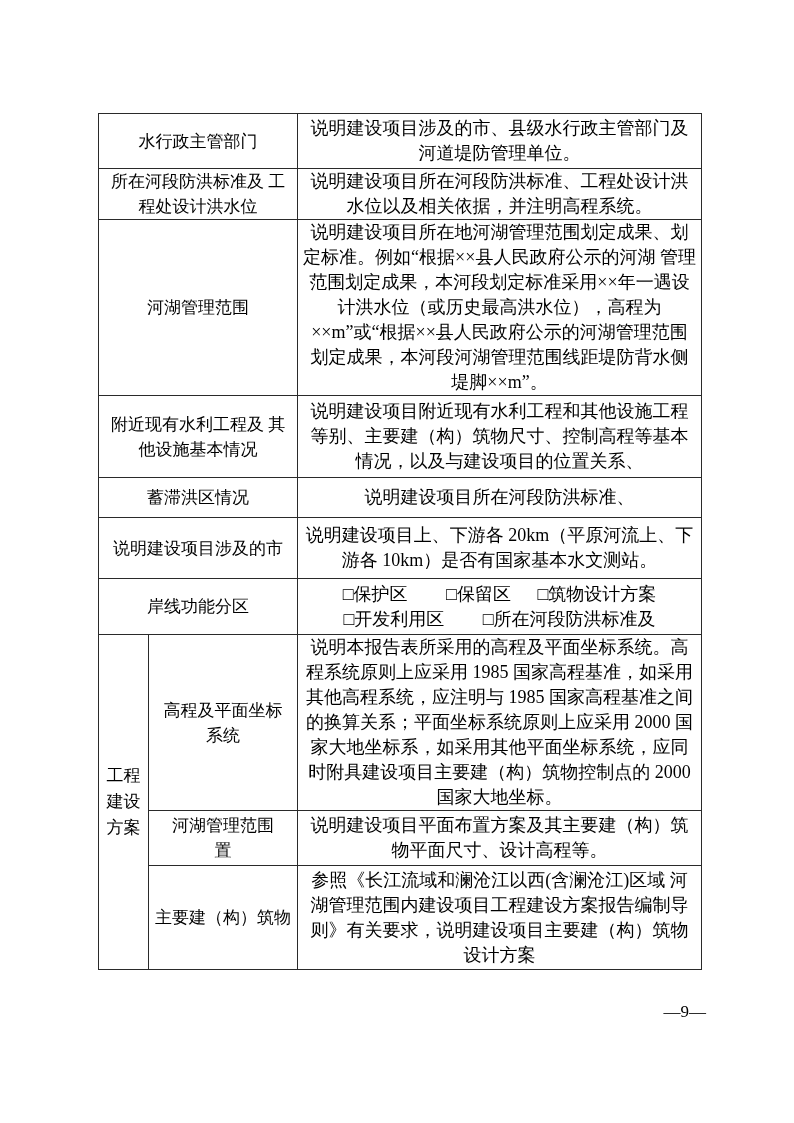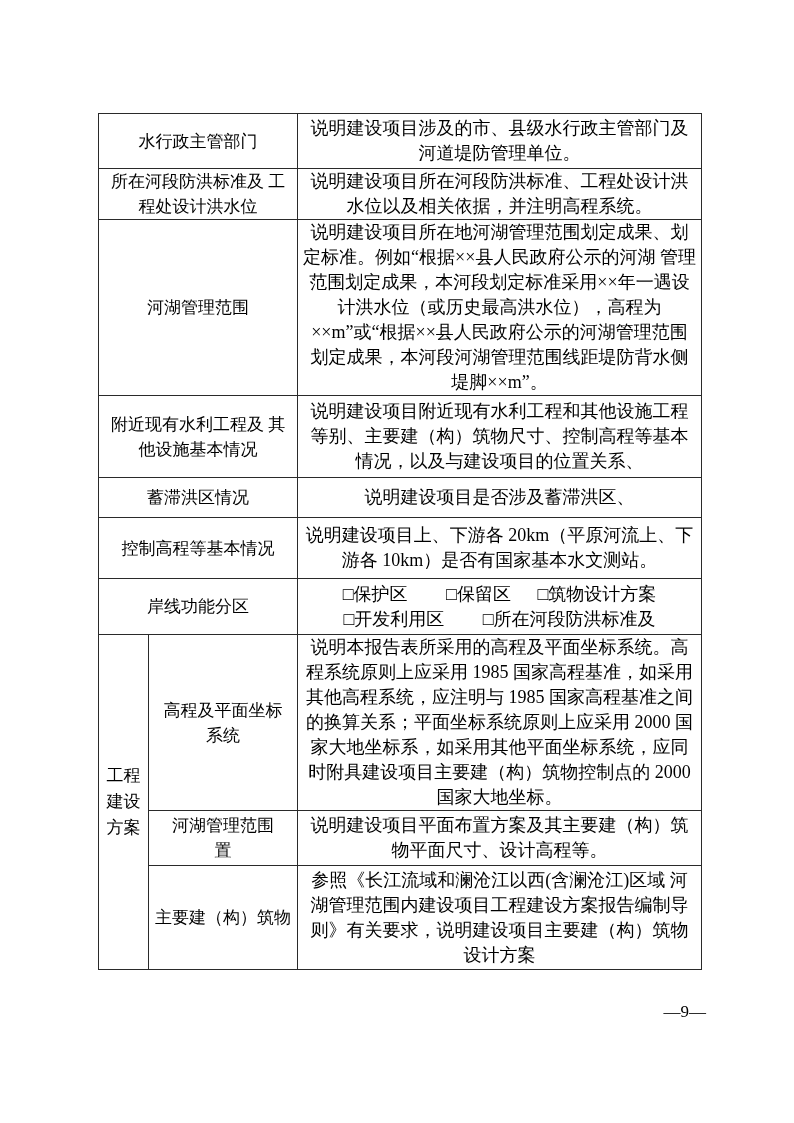--- a/index.html
+++ b/index.html
@@ -94,25 +94,25 @@
     </tr>
 
     <tr style="height:82px">
       <td class="label-cell" colspan="2">附近现有水利工程及 其
 他设施基本情况</td>
       <td class="content-cell">说明建设项目附近现有水利工程和其他设施工程等别、主要建（构）筑物尺寸、控制高程等基本情况，以及与建设项目的位置关系、</td>
     </tr>
 
     <tr style="height:40px">
       <td class="label-cell" colspan="2">蓄滞洪区情况</td>
-      <td class="content-cell">说明建设项目是否涉及蓄滞洪区、</td>
+      <td class="content-cell">说明建设项目所在河段防洪标准、</td>
     </tr>
 
     <tr style="height:61px">
-      <td class="label-cell" colspan="2">控制高程等基本情况</td>
+      <td class="label-cell" colspan="2">说明建设项目涉及的市</td>
       <td class="content-cell">说明建设项目上、下游各 20km（平原河流上、下游各 10km）是否有国家基本水文测站。</td>
     </tr>
 
     <tr style="height:56px">
       <td class="label-cell" colspan="2">岸线功能分区</td>
       <td class="content-cell">
         <div class="cb-line">
           <span class="cb-item gap-lg">□保护区</span>
           <span class="cb-item gap-md">□保留区</span>
           <span class="cb-item">□筑物设计方案</span>

